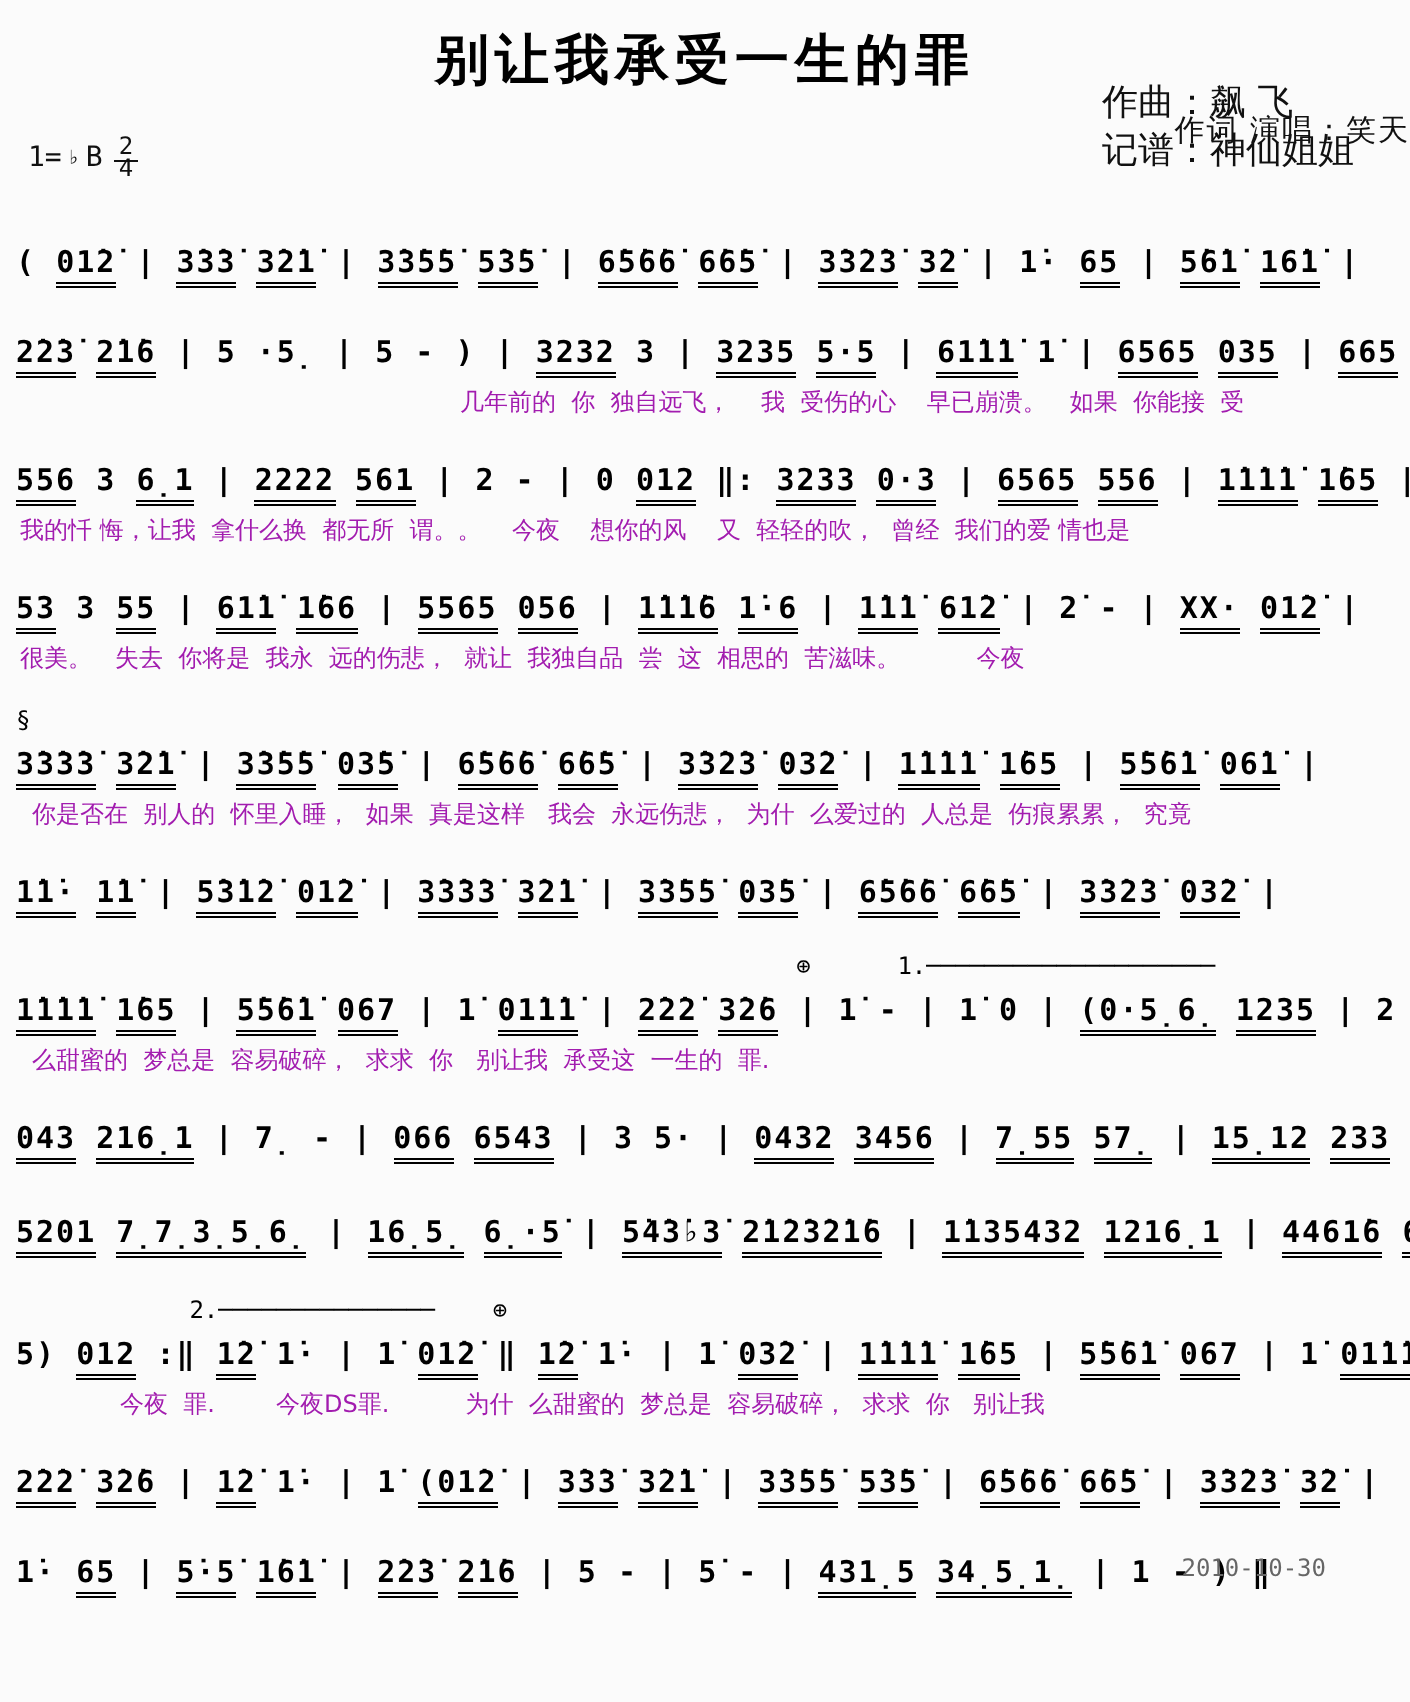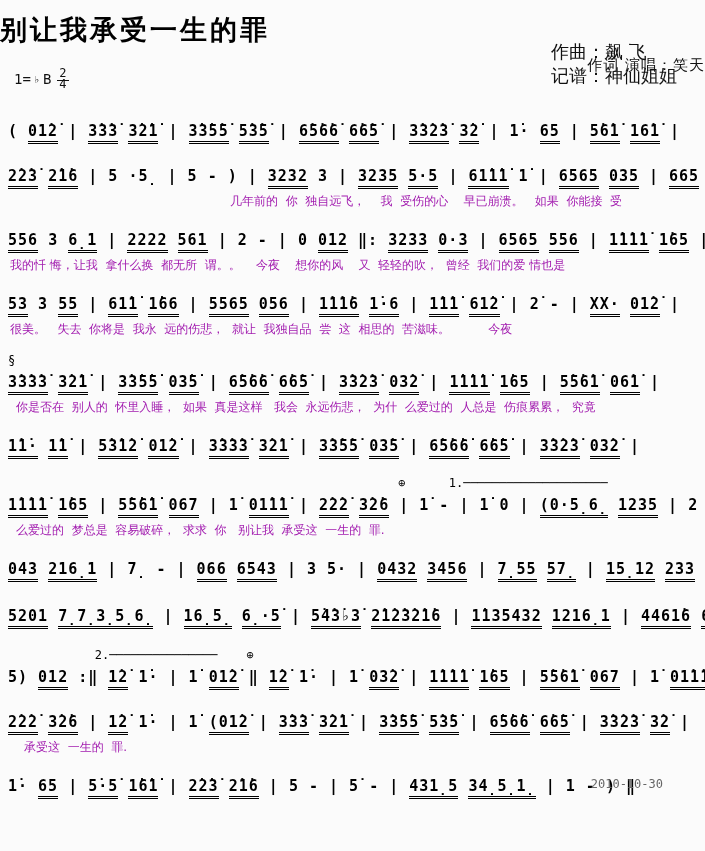--- a/index.html
+++ b/index.html
@@ -4,21 +4,21 @@
 <style>
   html,body{margin:0;padding:0;}
   body{
     width:705px;height:851px;overflow:hidden;
     background:#fbfbfb;color:#111;
     font-family:"DejaVu Sans", sans-serif;
   }
   .sheet{position:relative;width:705px;height:851px;padding:0;box-sizing:border-box;}
   .header{position:relative;padding-top:12px;height:98px;}
   .title{
-    text-align:left;font-size:27px;font-weight:bold;letter-spacing:3px;color:#000;
+    text-align:center;font-size:27px;font-weight:bold;letter-spacing:3px;color:#000;
     font-family:"DejaVu Sans", sans-serif;
   }
   .subtitle{text-align:right;font-size:15px;margin-top:8px;letter-spacing:1px;}
   .credits{position:absolute;right:28px;top:40px;text-align:left;font-size:18px;line-height:24px;}
   .keysig{position:absolute;left:14px;top:68px;font-size:14px;display:flex;align-items:center;gap:3px;font-family:"DejaVu Sans Mono", monospace;}
   .keysig sup{font-size:10px;vertical-align:super;}
   .frac{display:inline-block;text-align:center;font-size:12px;line-height:11px;margin-left:3px;}
   .frac .top{border-bottom:1px solid #111;padding:0 2px;}
   .score{padding:6px 8px 0 8px;}
   .system{margin-bottom:15px;position:relative;}
@@ -93,39 +93,39 @@
       <div class="lyrics-row" style="padding-left:8px">你是否在  别人的  怀里入睡，  如果  真是这样   我会  永远伤悲，  为什  么爱过的  人总是  伤痕累累，  究竟</div>
     </div>
 
     <div class="system">
       <div class="notes-row"><span class="beam">1̇1̇·</span> <span class="beam">1̇1̇</span> <span>|</span> <span class="beam">5̇3̇1̇2̇</span> <span class="beam">01̇2̇</span> <span>|</span> <span class="beam">3̇3̇3̇3̇</span> <span class="beam">3̇2̇1̇</span> <span>|</span> <span class="beam">3̇3̇5̇5̇</span> <span class="beam">03̇5̇</span> <span>|</span> <span class="beam">6̇5̇6̇6̇</span> <span class="beam">6̇6̇5̇</span> <span>|</span> <span class="beam">3̇3̇2̇3̇</span> <span class="beam">03̇2̇</span> <span>|</span></div>
     </div>
 
     <div class="system">
       <div class="annotation-row">                                                      ⊕      1.────────────────────</div>
       <div class="notes-row"><span class="beam">1̇1̇1̇1̇</span> <span class="beam">1̇65</span> <span>|</span> <span class="beam">5̇5̇6̇1̇</span> <span class="beam">067</span> <span>|</span> <span>1̇</span> <span class="beam">01̇1̇1̇</span> <span>|</span> <span class="beam">2̇2̇2̇</span> <span class="beam">3̇2̇6</span> <span>|</span> <span>1̇</span> <span>-</span> <span>|</span> <span>1̇</span> <span>0</span> <span>|</span> <span class="beam">(0·5̣6̣</span> <span class="beam">1235</span> <span>|</span> <span>2</span>  </div>
-      <div class="lyrics-row" style="padding-left:8px">么爱过的  梦总是  容易破碎，  求求  你   别让我  承受这  一生的  罪.</div>
+      <div class="lyrics-row" style="padding-left:8px">么甜蜜的  梦总是  容易破碎，  求求  你   别让我  承受这  一生的  罪.</div>
     </div>
 
     <div class="system tight">
       <div class="notes-row"><span class="beam">043</span> <span class="beam">216̣1</span> <span>|</span> <span>7̣</span> <span>-</span> <span>|</span> <span class="beam">066</span> <span class="beam">6543</span> <span>|</span> <span>3</span> <span>5·</span> <span>|</span> <span class="beam">0432</span> <span class="beam">3456</span> <span>|</span> <span class="beam">7̣55</span> <span class="beam">57̣</span> <span>|</span> <span class="beam">15̣12</span> <span class="beam">233</span> </div>
     </div>
 
     <div class="system tight">
       <div class="notes-row"><span class="beam">5201</span> <span class="beam">7̣7̣3̣5̣6̣</span> <span>|</span> <span class="beam">16̣5̣</span> <span class="beam">6̣·5̇</span> <span>|</span> <span class="beam">5̇4̇3̇♭3̇</span> <span class="beam">2̇1̇2̇3̇2̇1̇6</span> <span>|</span> <span class="beam">1̇135432</span> <span class="beam">1216̣1</span> <span>|</span> <span class="beam">4461̇6</span> <span class="beam">61̇3̇2̇</span> </div>
     </div>
 
     <div class="system">
       <div class="annotation-row">            2.───────────────    ⊕</div>
       <div class="notes-row"><span>5)</span> <span class="beam">012</span> <span>:‖</span> <span class="beam">1̇2̇</span> <span>1̇·</span> <span>|</span> <span>1̇</span> <span class="beam">01̇2̇</span> <span>‖</span> <span class="beam">1̇2̇</span> <span>1̇·</span> <span>|</span> <span>1̇</span> <span class="beam">03̇2̇</span> <span>|</span> <span class="beam">1̇1̇1̇1̇</span> <span class="beam">1̇65</span> <span>|</span> <span class="beam">5̇5̇6̇1̇</span> <span class="beam">067</span> <span>|</span> <span>1̇</span> <span class="beam">01̇1̇1̇</span> </div>
+      <div class="lyrics-row" style="padding-left:52px">今夜  罪.        今夜DS罪.          为什  么甜蜜的  梦总是  容易破碎，  求求  你   别让我</div>
     </div>
 
     <div class="system">
       <div class="notes-row"><span class="beam">2̇2̇2̇</span> <span class="beam">3̇2̇6</span> <span>|</span> <span class="beam">1̇2̇</span> <span>1̇·</span> <span>|</span> <span>1̇</span> <span class="beam">(01̇2̇</span> <span>|</span> <span class="beam">3̇3̇3̇</span> <span class="beam">3̇2̇1̇</span> <span>|</span> <span class="beam">3̇3̇5̇5̇</span> <span class="beam">5̇3̇5̇</span> <span>|</span> <span class="beam">6̇5̇6̇6̇</span> <span class="beam">6̇6̇5̇</span> <span>|</span> <span class="beam">3̇3̇2̇3̇</span> <span class="beam">3̇2̇</span> <span>|</span></div>
-      <div class="lyrics-row" style="padding-left:16px">承受这  一生的  罪.</div>
     </div>
 
     <div class="system">
       <div class="notes-row"><span>1̇·</span> <span class="beam">65</span> <span>|</span> <span class="beam">5̇·5̇</span> <span class="beam">1̇6̇1̇</span> <span>|</span> <span class="beam">2̇2̇3̇</span> <span class="beam">2̇1̇6</span> <span>|</span> <span>5</span> <span>-</span> <span>|</span> <span>5̇</span> <span>-</span> <span>|</span> <span class="beam">431̣5</span> <span class="beam">34̣5̣1̣</span> <span>|</span> <span>1</span> <span>-</span> <span>)</span> <span>‖</span></div>
       <div class="date">2010-10-30</div>
     </div>
 
   </div>
 </div>
 

